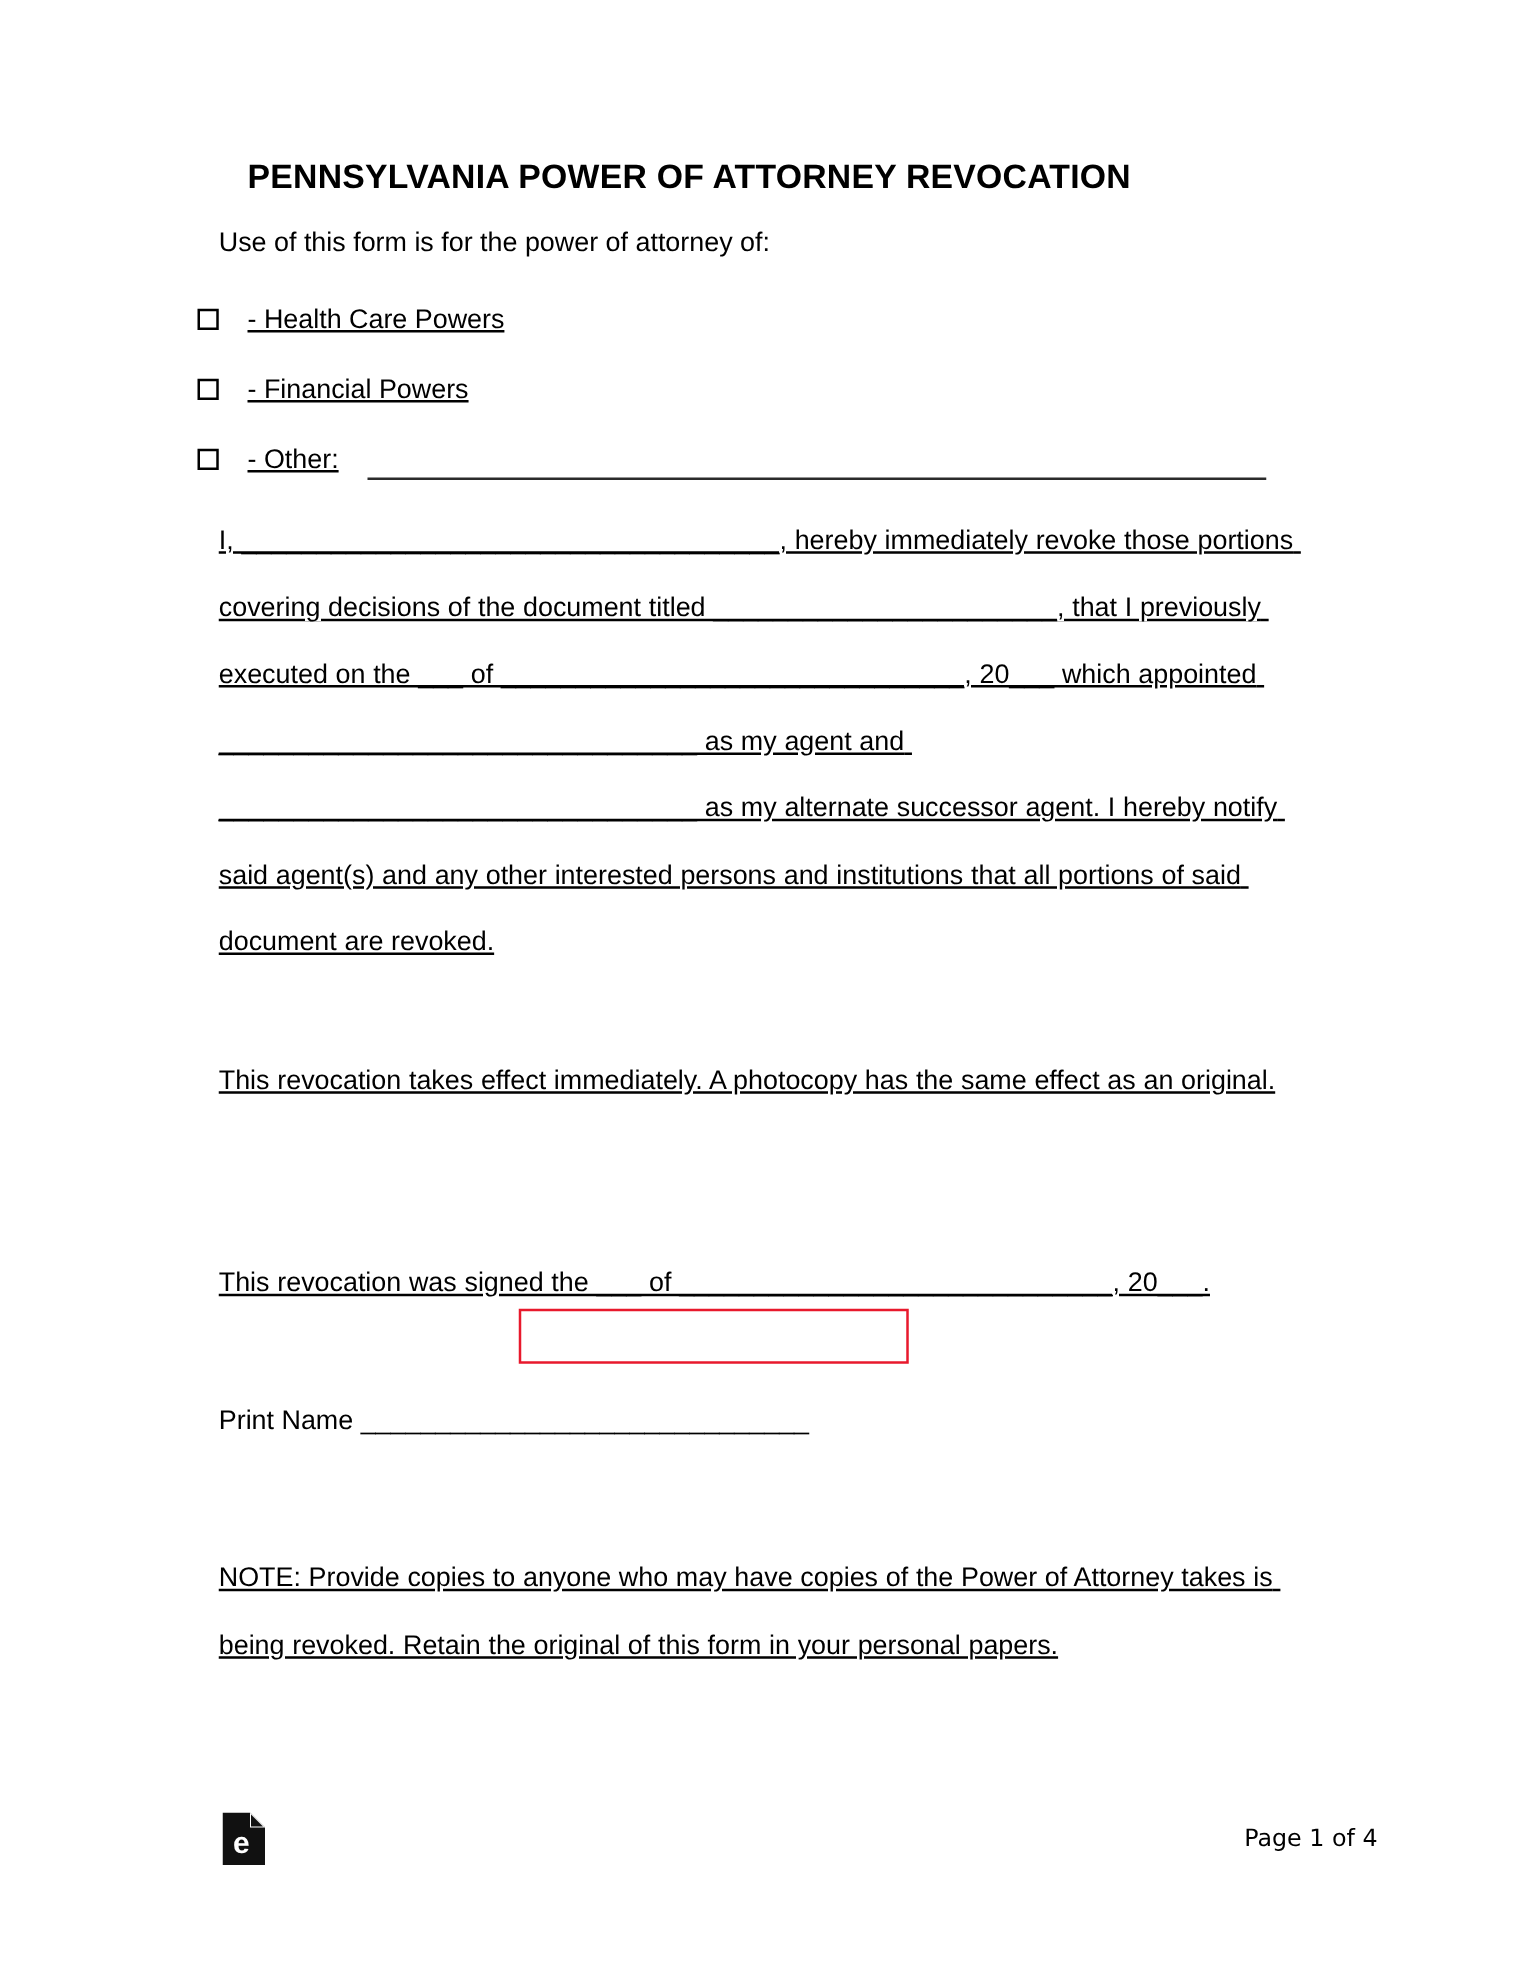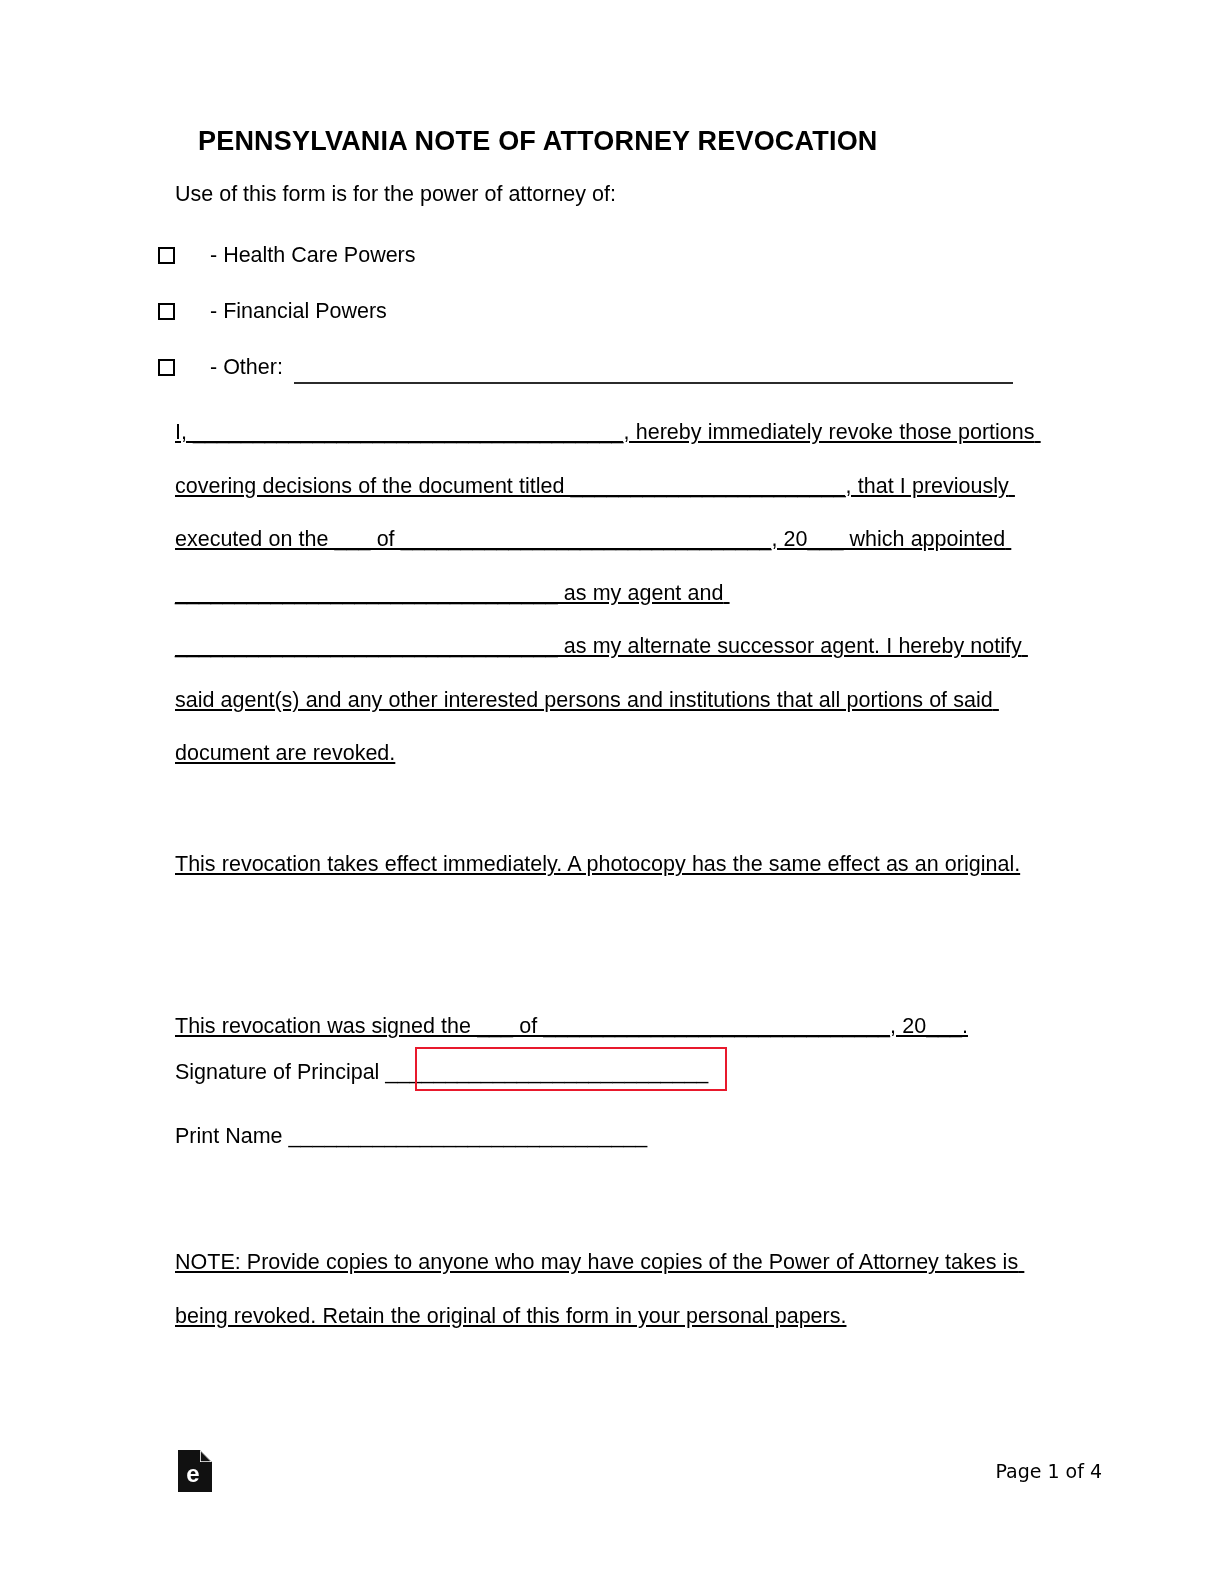--- a/index.html
+++ b/index.html
@@ -63,22 +63,23 @@
     width: 13px;
     height: 13px;
     border: 2px solid #000000;
     background: #ffffff;
     flex: 0 0 auto;
     box-sizing: content-box;
   }
 
   .check-label {
     font-size: 21.5px;
-    margin-left: 35px;
-    white-space: nowrap;
+    margin-left: 23px;
+    white-space: nowrap;
+    text-decoration: underline;
   }
 
   
   .other-rule {
     position: absolute;
     left: 294px;
     top: 382px;
     width: 719px;
     height: 0;
     border-bottom: 2.5px solid #2b2b2b;
@@ -145,21 +146,21 @@
     font-size: 19px;
     font-family: "DejaVu Sans", sans-serif;
     white-space: nowrap;
   }
 </style>
 </head>
 <body>
 
 <div class="page">
 
-  <h1 class="doc-title">PENNSYLVANIA NOTE OF ATTORNEY REVOCATION</h1>
+  <h1 class="doc-title">PENNSYLVANIA POWER OF ATTORNEY REVOCATION</h1>
 
   <div class="body-text intro">Use of this form is for the power of attorney of:</div>
 
   <div class="check-row check-row-1">
     <span class="checkbox"></span>
     <span class="check-label">- Health Care Powers</span>
   </div>
 
   <div class="check-row check-row-2">
     <span class="checkbox"></span>
@@ -171,21 +172,20 @@
     <span class="check-label">- Other:</span>
   </div>
   <div class="other-rule"></div>
 
   <div class="para para-1">I, ____________________________________, hereby immediately revoke those portions covering decisions of the document titled _______________________, that I previously executed on the ___ of _______________________________, 20___ which appointed ________________________________ as my agent and ________________________________ as my alternate successor agent. I hereby notify said agent(s) and any other interested persons and institutions that all portions of said document are revoked.</div>
 
   <div class="para para-2">This revocation takes effect immediately. A photocopy has the same effect as an original.</div>
 
   <div class="para para-3">This revocation was signed the ___ of _____________________________, 20___.</div>
 
-  <div class="sig-line">Signature of Principal ___________________________</div>
 
   <div class="field-highlight"></div>
 
   <div class="print-line">Print Name ______________________________</div>
 
   <div class="para para-note">NOTE: Provide copies to anyone who may have copies of the Power of Attorney takes is being revoked. Retain the original of this form in your personal papers.</div>
 
   <div class="footer-logo">
     <svg viewBox="0 0 34 42" width="34" height="42" aria-hidden="true">
       <path d="M0 0 H22 L34 12 V42 H0 Z" fill="#111111"></path>

